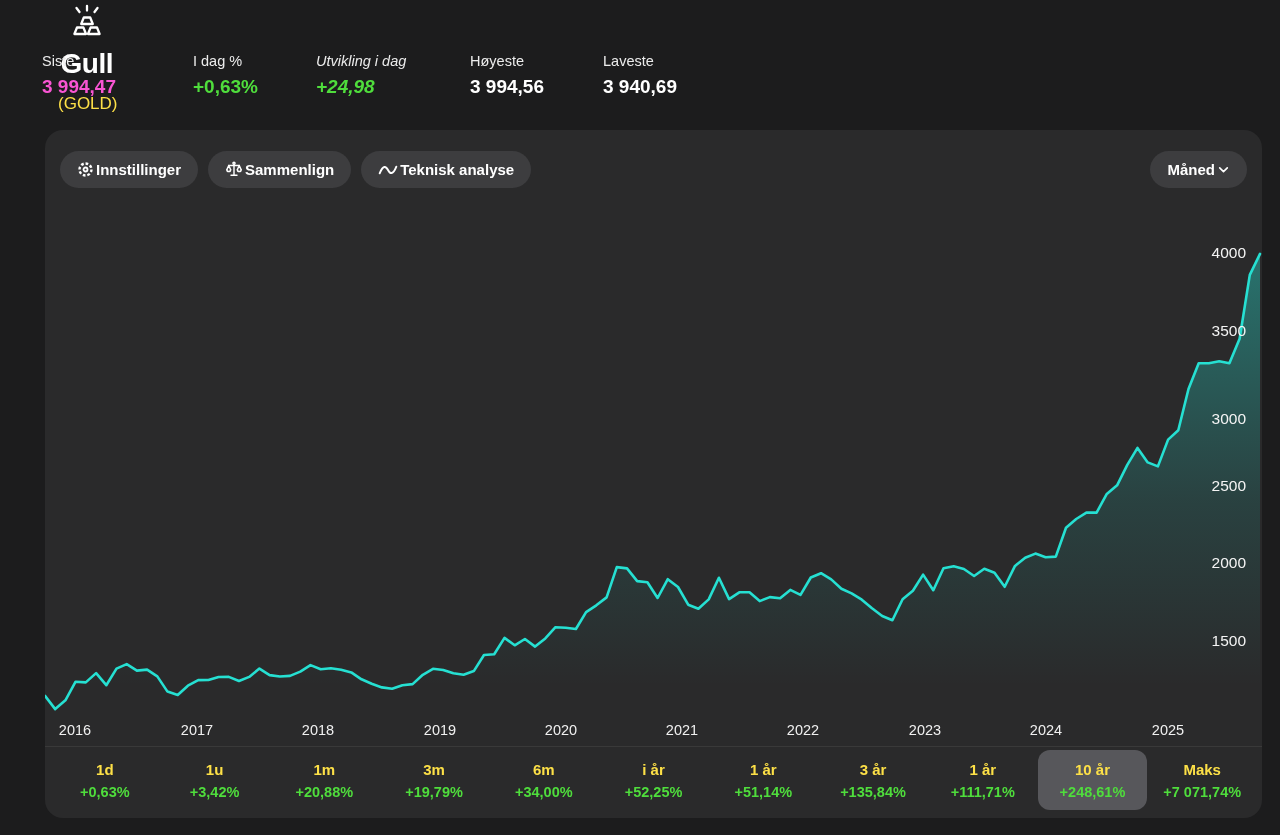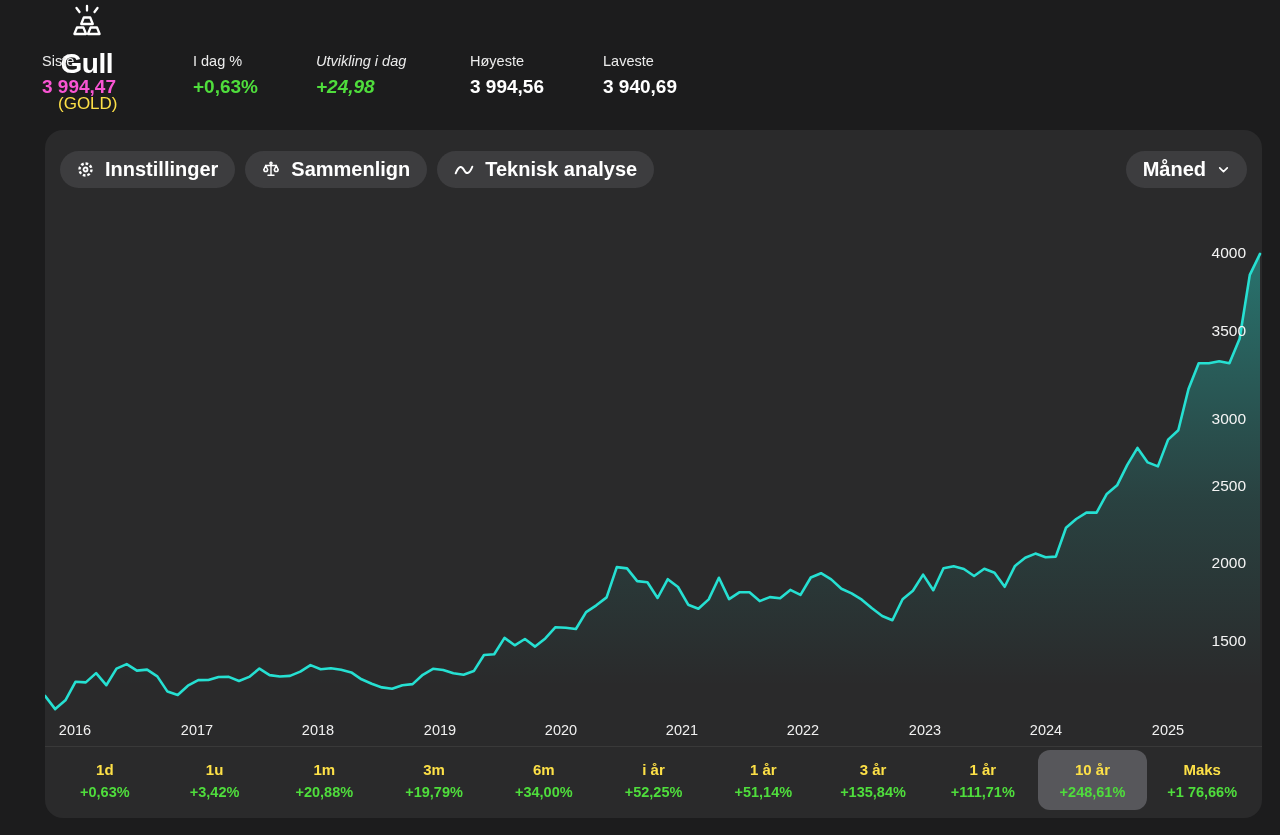--- a/index.html
+++ b/index.html
@@ -25,23 +25,23 @@
   .stat.s1{width:95px;}
   .stat.s2{width:126px;font-style:italic;}
   .stat.s3{width:105px;}
   
   .panel{
     position:absolute;left:45px;top:130px;width:1217px;height:688px;
     background:#2a2a2b;border-radius:18px;
   }
   .toolbar{position:absolute;left:15px;top:21px;display:flex;gap:10px;}
   .pill{
-    display:flex;align-items:center;gap:11px;height:37px;padding:0 17px;
+    display:flex;align-items:center;gap:2px;height:37px;padding:0 17px;
     border-radius:19px;background:#3d3d3f;color:#ffffff;
-    font-size:20px;font-weight:700;cursor:pointer;white-space:nowrap;
+    font-size:15px;font-weight:700;cursor:pointer;white-space:nowrap;
   }
   .pill svg{display:block;}
   .interval{position:absolute;right:15px;top:21px;}
   
   .chart-svg{position:absolute;left:0;top:70px;width:1217px;height:545px;display:block;}
   .ytick{
     position:absolute;right:16px;width:70px;text-align:right;
     font-size:15.5px;color:#f4f4f4;font-weight:400;
   }
   .ytick.t0{top:114px}.ytick.t1{top:192px}.ytick.t2{top:280px}
@@ -209,17 +209,17 @@
     <div class="range">
       <div class="rl">1 år</div>
       <div class="rv">+111,71%</div>
     </div>
     <div class="range selected">
       <div class="rl">10 år</div>
       <div class="rv">+248,61%</div>
     </div>
     <div class="range">
       <div class="rl">Maks</div>
-      <div class="rv">+1 76,66%</div>
+      <div class="rv">+7 071,74%</div>
     </div>
   </div>
 
 </div>
 
 </body></html>

